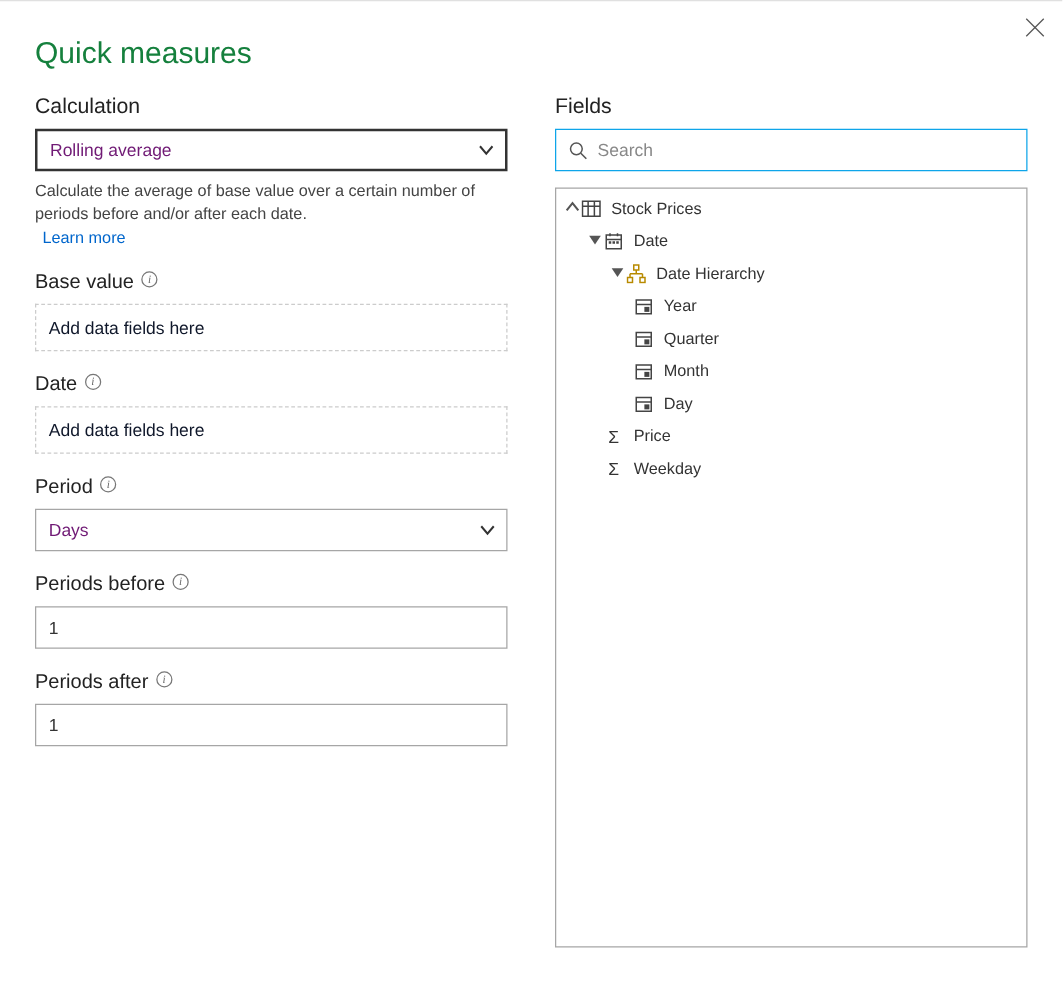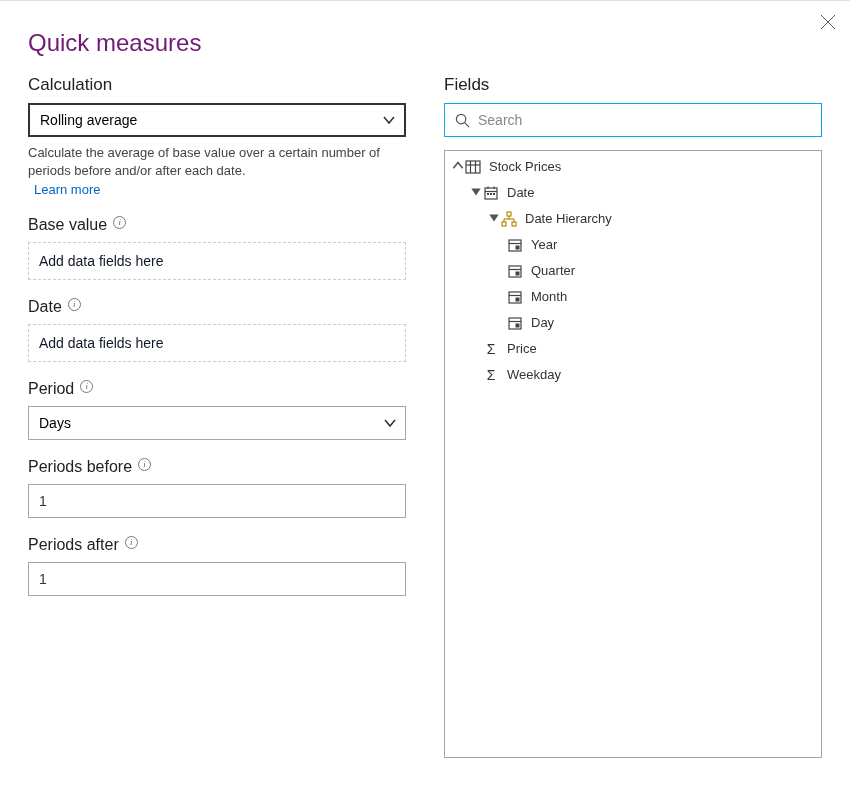--- a/index.html
+++ b/index.html
@@ -24,21 +24,21 @@
       top: 14px;
       right: 14px;
       width: 16px;
       height: 16px;
       cursor: pointer;
       color: #555;
     }
     .dialog-title {
       font-size: 24px;
       font-weight: 300;
-      color: #701a75;
+      color: #15803d;
       padding: 28px 28px 18px 28px;
     }
     .columns {
       display: flex;
       padding: 0 28px;
       gap: 38px;
     }
     .col-left {
       width: 378px;
       flex: 0 0 auto;
@@ -79,21 +79,21 @@
     .select-box {
       position: relative;
       width: 100%;
       height: 34px;
       border: 1px solid #a6a6a6;
       display: flex;
       align-items: center;
       padding: 0 10px;
       font-size: 14px;
       cursor: pointer;
-      color: #000000;
+      color: #701a75;
     }
     .select-box.strong-border {
       border: 2px solid #333;
     }
     .select-box .chevron {
       position: absolute;
       right: 8px;
       top: 50%;
       transform: translateY(-50%);
       width: 14px;

